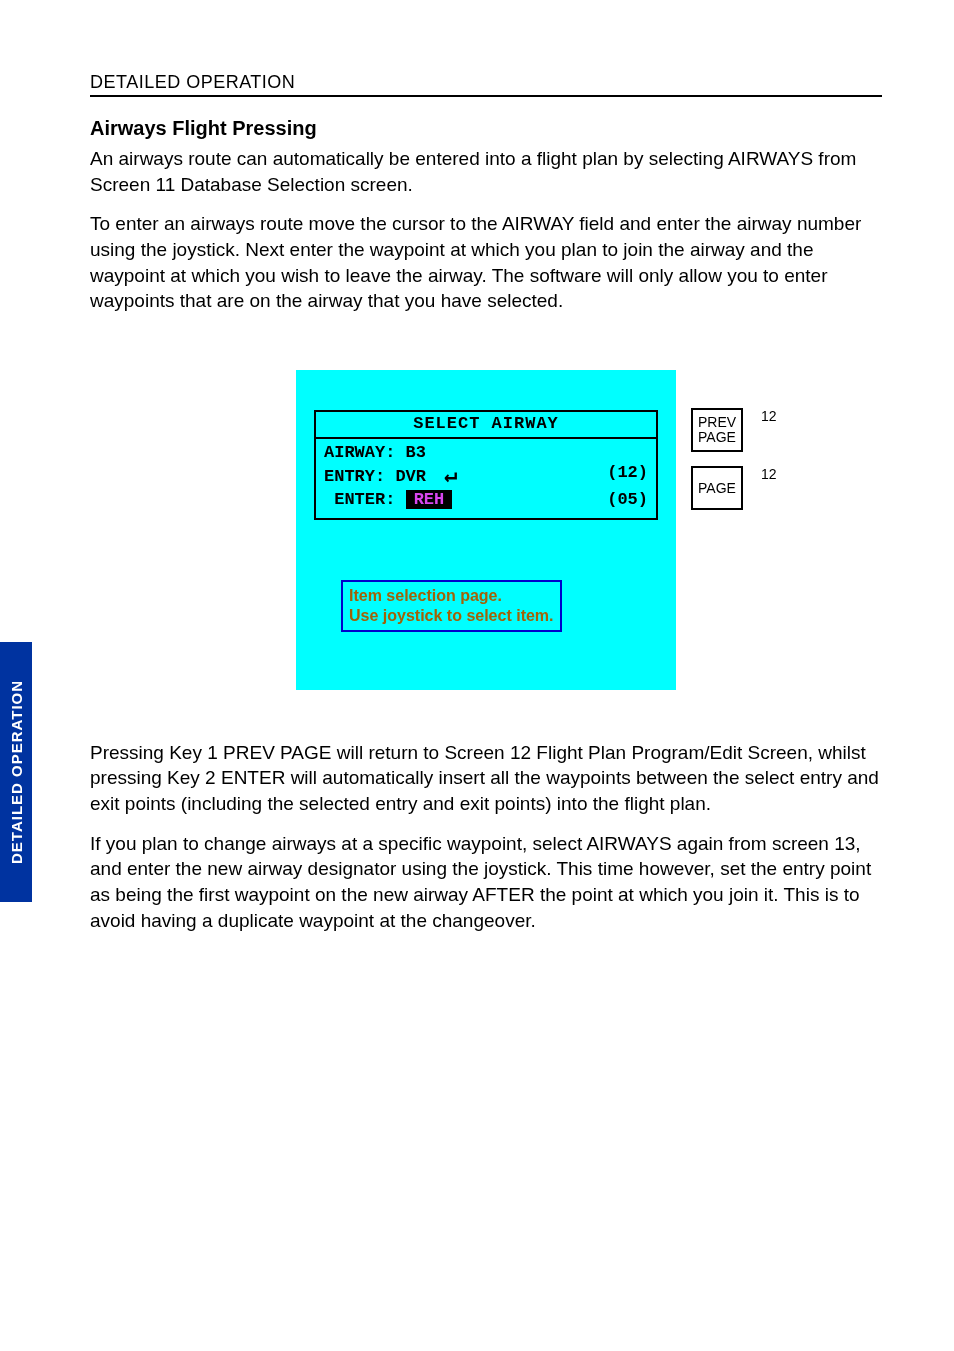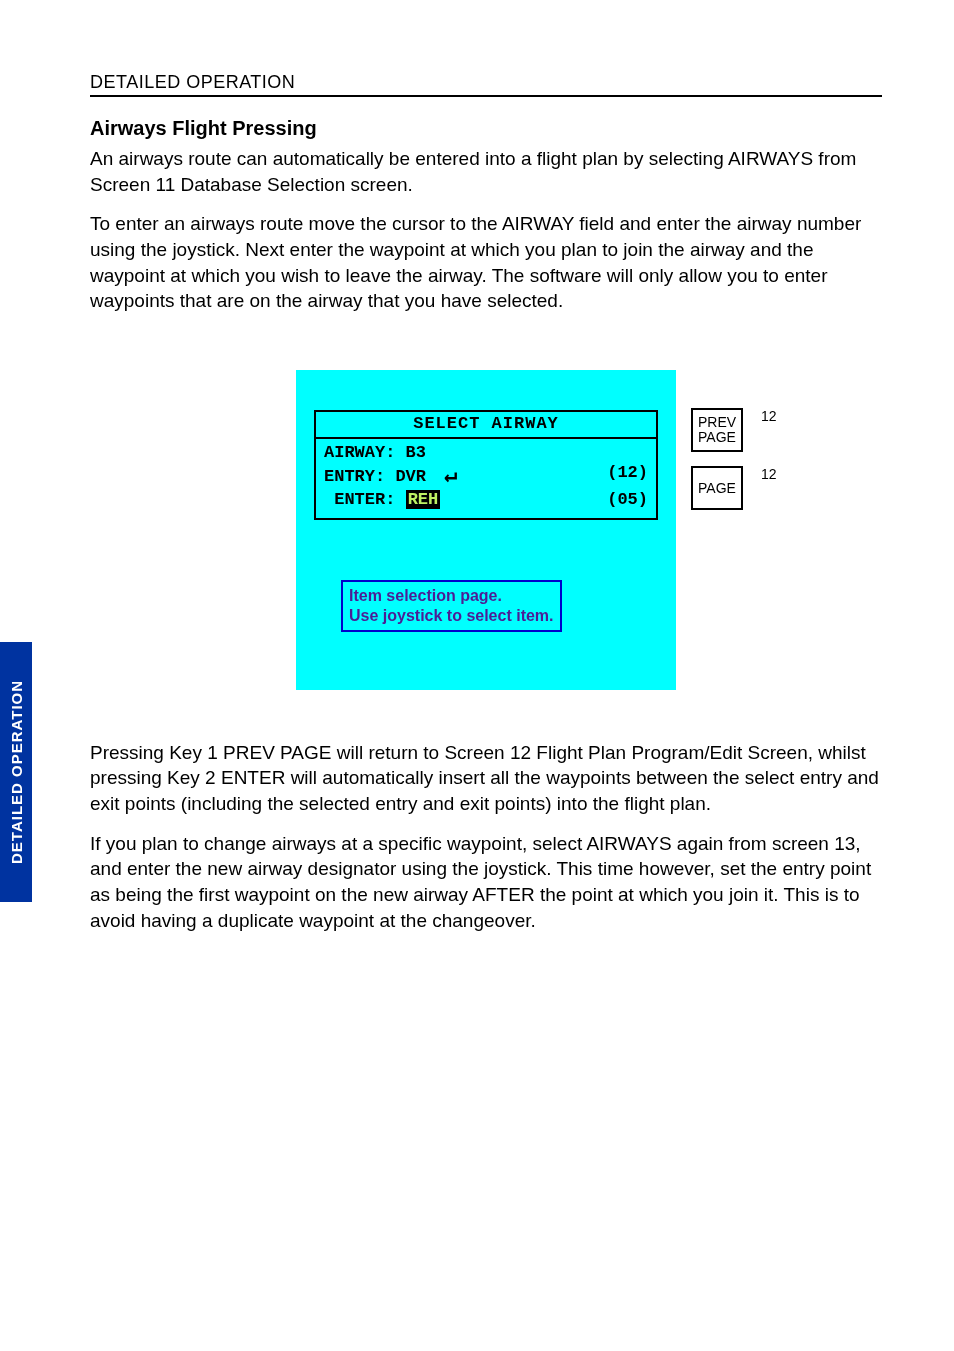--- a/index.html
+++ b/index.html
@@ -81,41 +81,41 @@
       text-align: right;
     }
     .screen-row .left {
       white-space: pre;
     }
     .screen-row .right {
       white-space: pre;
     }
     .hl {
       background: #000;
-      color: #bef264;
-      padding: 0 2px;
+      color: #d946ef;
+      padding: 0 8px;
     }
     .arrow-icon {
       display: inline-block;
       font-size: 22px;
       font-weight: bold;
       transform: translateY(1px);
       margin-left: 18px;
     }
     .hint-box {
       position: absolute;
       left: 45px;
       top: 210px;
       border: 2px solid #0000cc;
       background: #00ffff;
       padding: 4px 6px;
       font-family: Arial, sans-serif;
       font-weight: bold;
       font-size: 16px;
-      color: #4c1d95;
+      color: #a16207;
       line-height: 1.25;
     }
     .keys {
       position: absolute;
       left: 395px;
       top: 38px;
     }
     .key-row {
       display: flex;
       align-items: flex-start;

